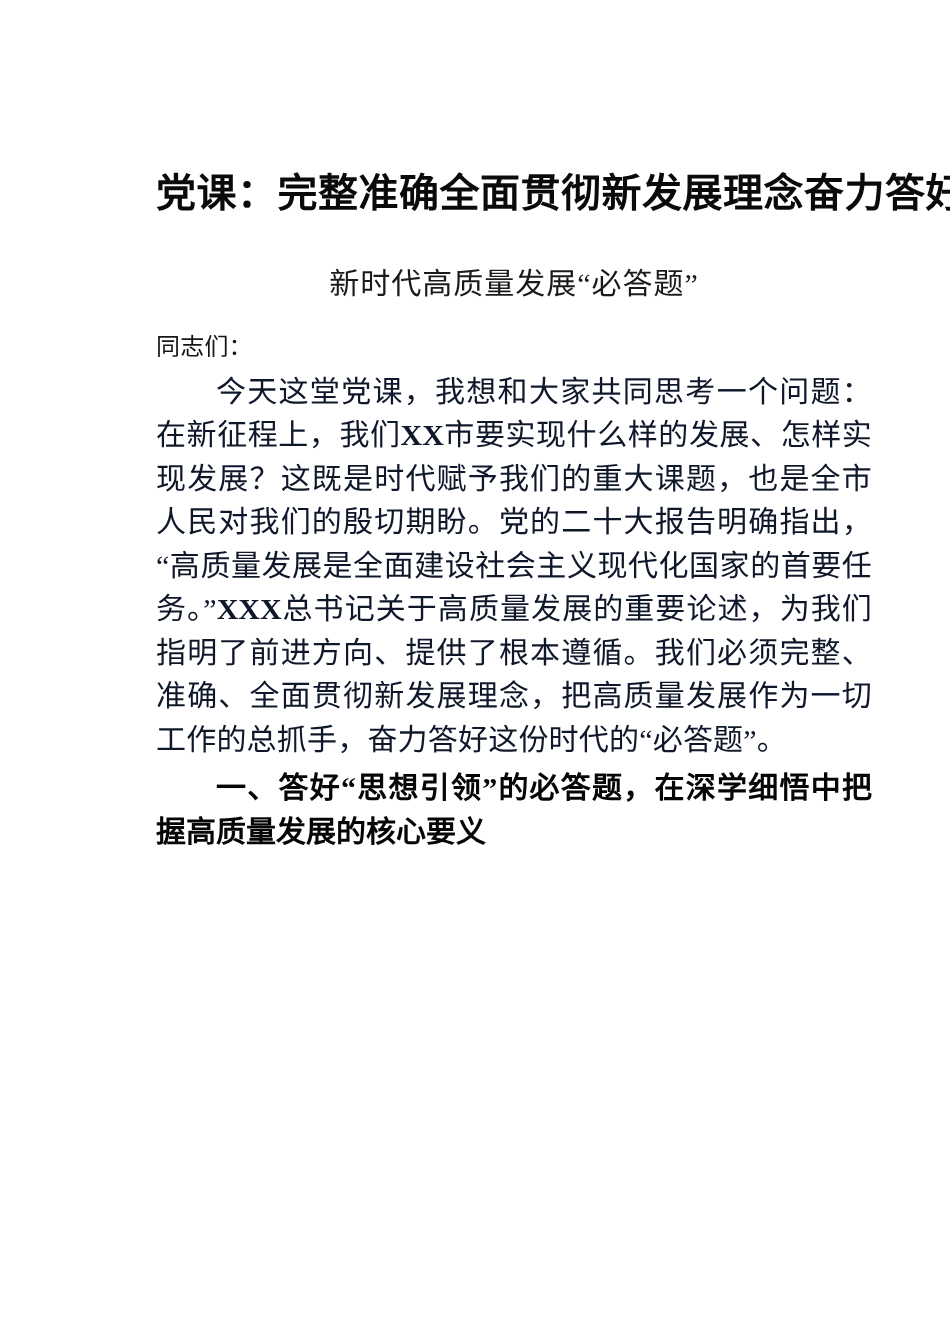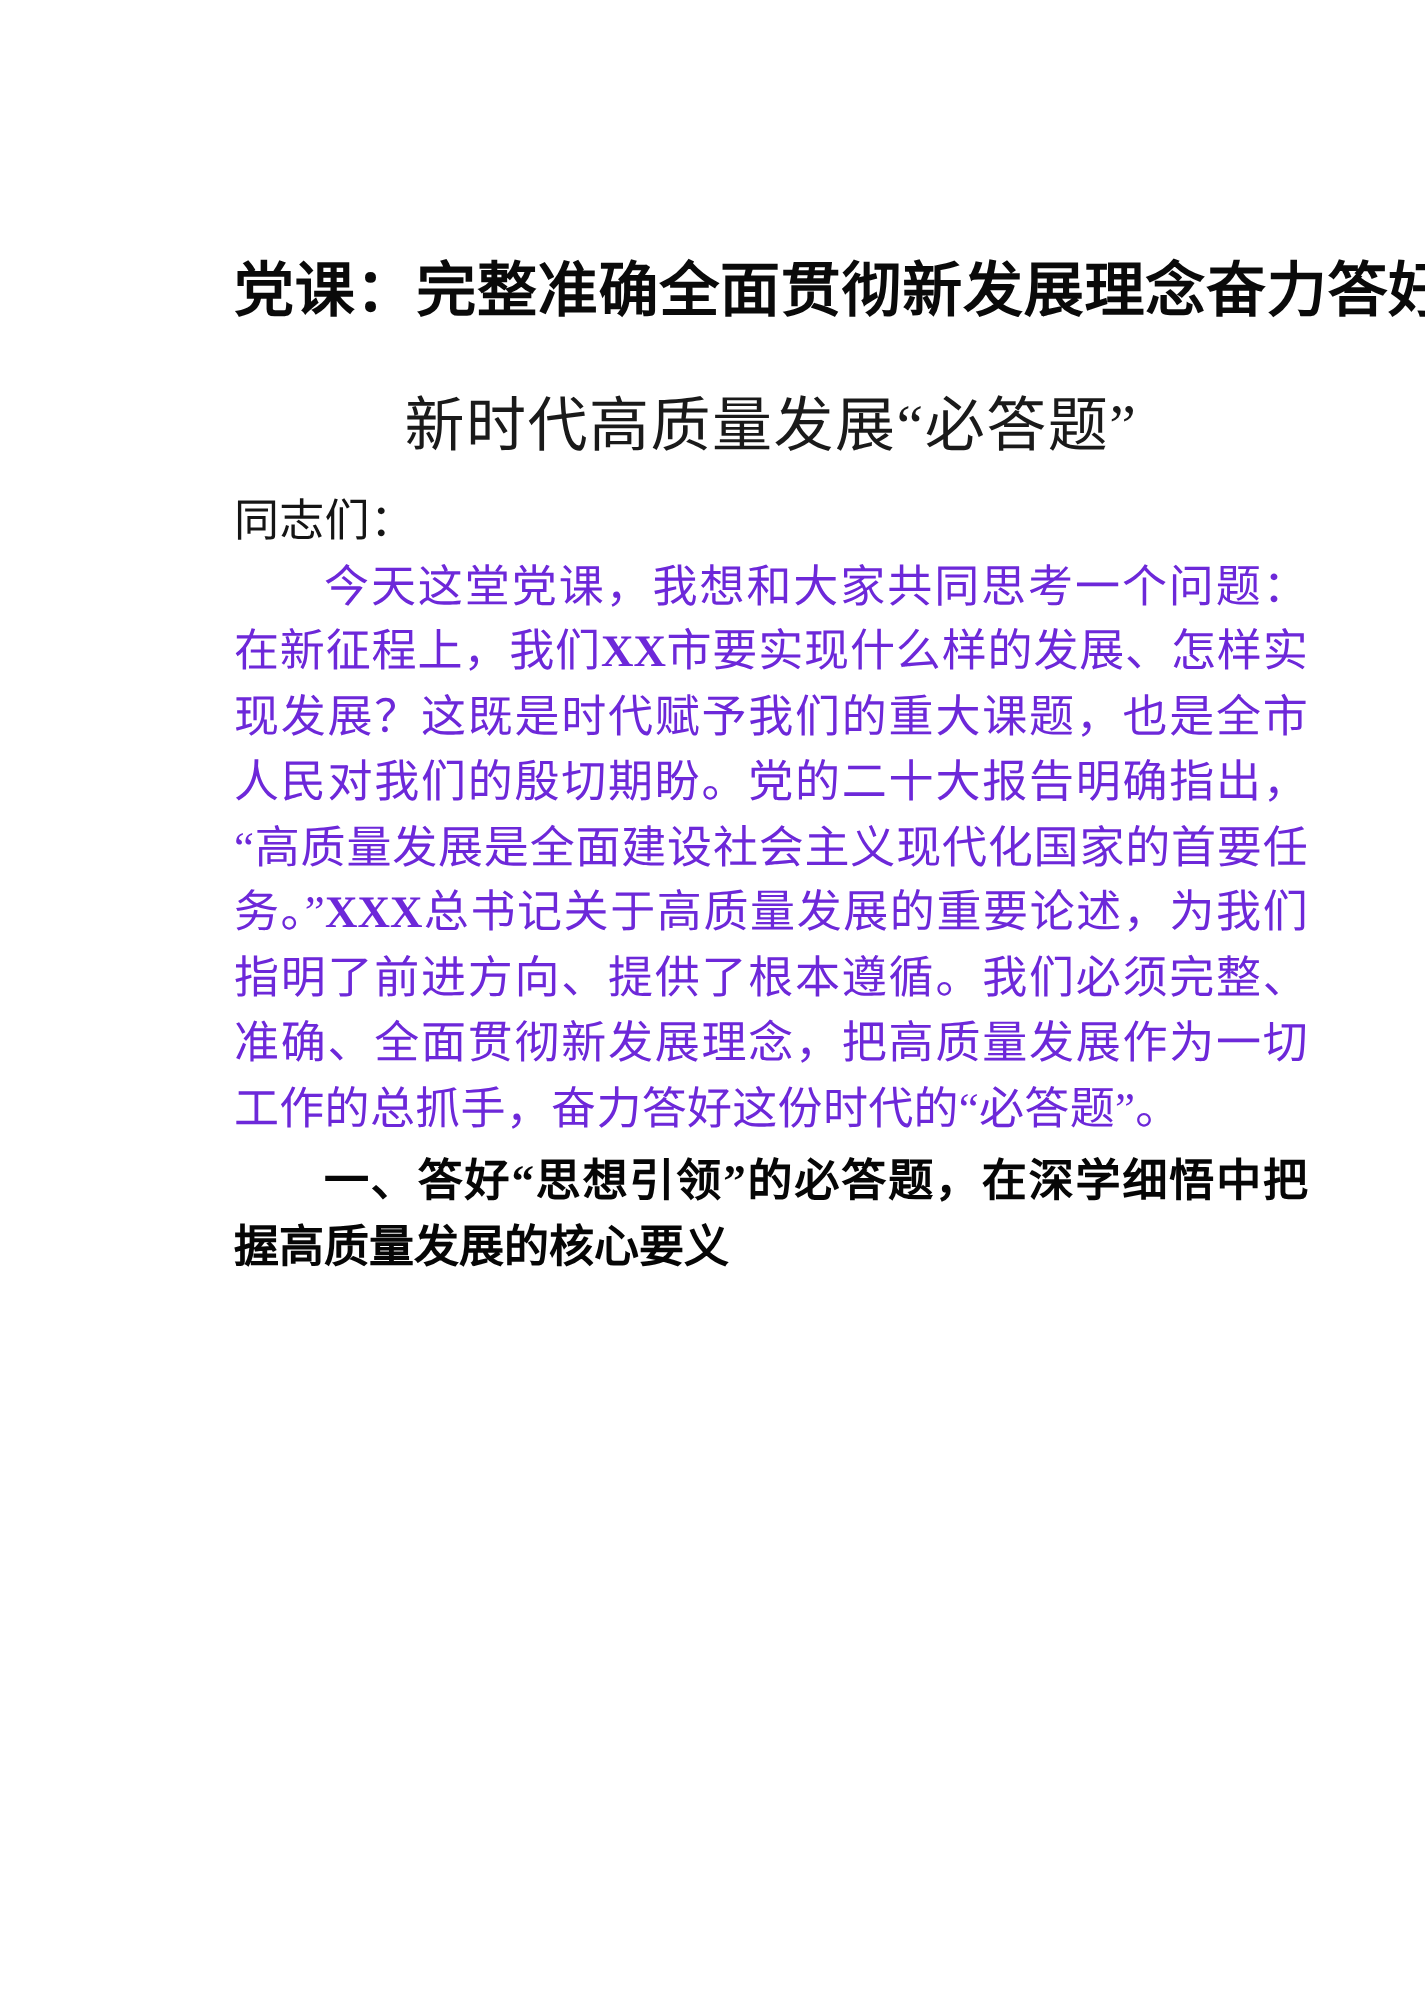--- a/index.html
+++ b/index.html
@@ -46,48 +46,48 @@
     padding-top: 168px;
     white-space: nowrap;
   }
 
   
   .doc-subtitle {
     margin: 0;
     padding: 0;
     font-family: "Liberation Serif", "DejaVu Serif", serif;
     font-weight: 400;
-    font-size: 40px;
+    font-size: 30px;
     line-height: 44px;
     text-align: center;
     color: #1a1a1a;
     padding-top: 42px;
     letter-spacing: 1px;
   }
 
   
   .salutation {
     margin: 0;
     padding: 0;
     font-family: "Liberation Serif", "DejaVu Serif", serif;
-    font-size: 30px;
+    font-size: 24px;
     line-height: 43.5px;
     color: #151515;
     padding-top: 20px;
     letter-spacing: 0.2px;
   }
 
   
   .body-para {
     margin: 0;
     padding: 0;
     font-family: "Liberation Serif", "DejaVu Serif", serif;
     font-size: 30px;
     line-height: 43.5px;
-    color: #6d28d9;
+    color: #0f172a;
     text-align: justify;
     text-justify: inter-ideograph;
     text-indent: 2em;
     letter-spacing: 0.2px;
     word-break: break-all;
   }
 
   
   .section-heading {
     margin: 0;

